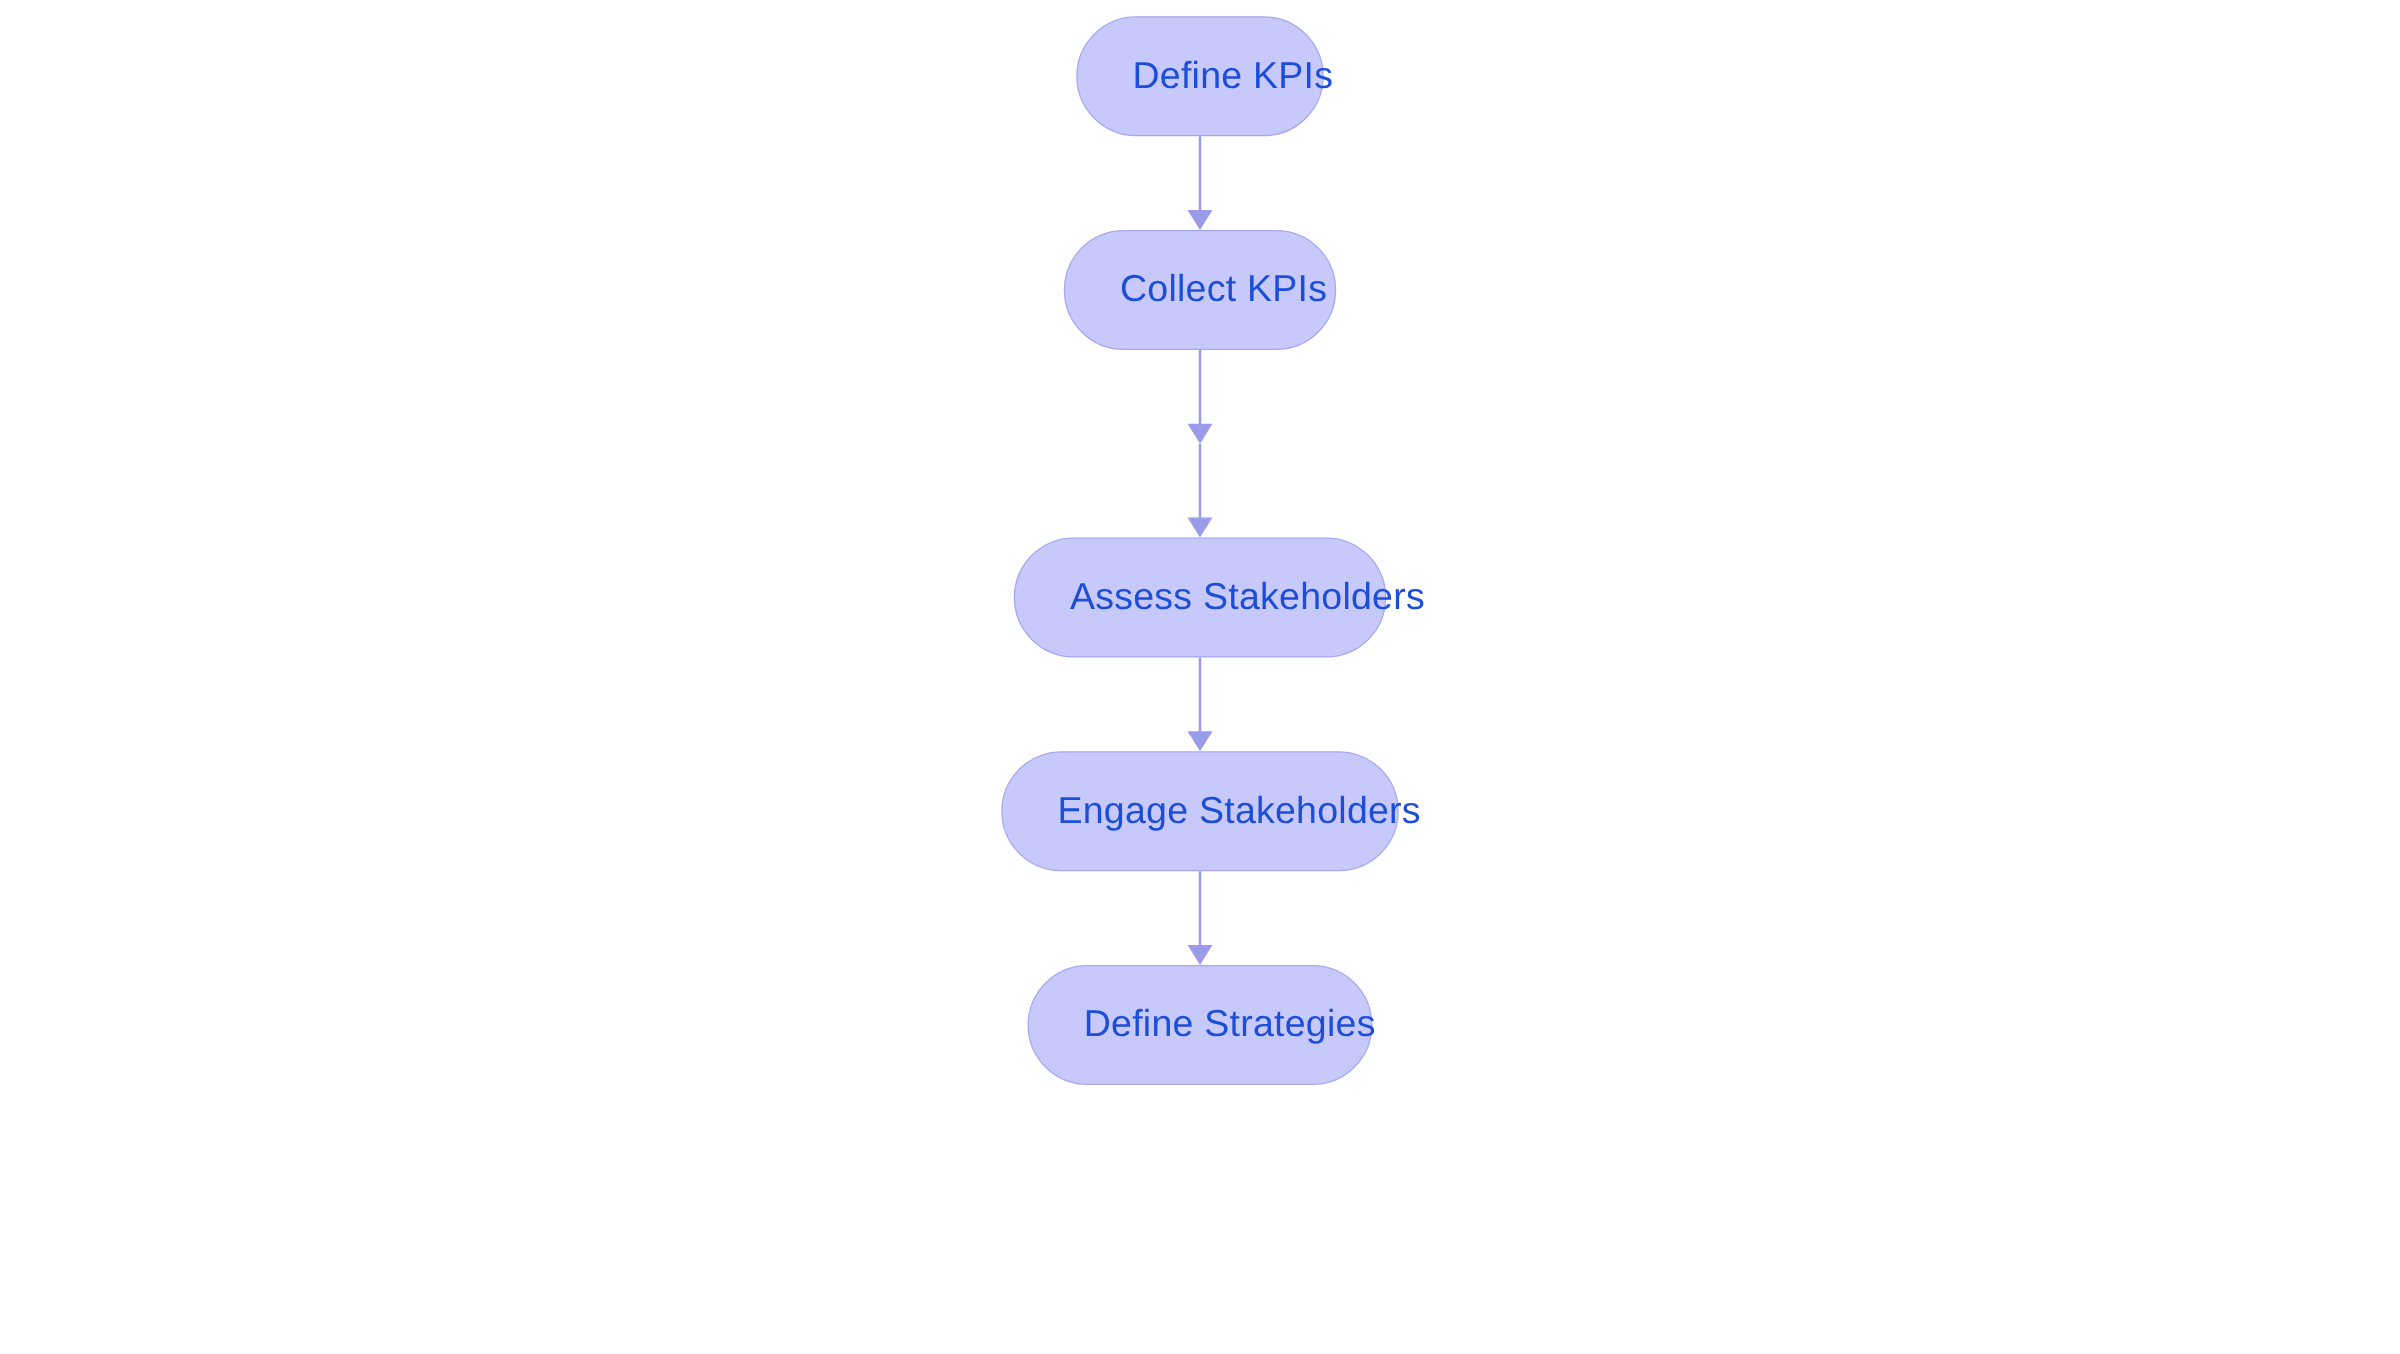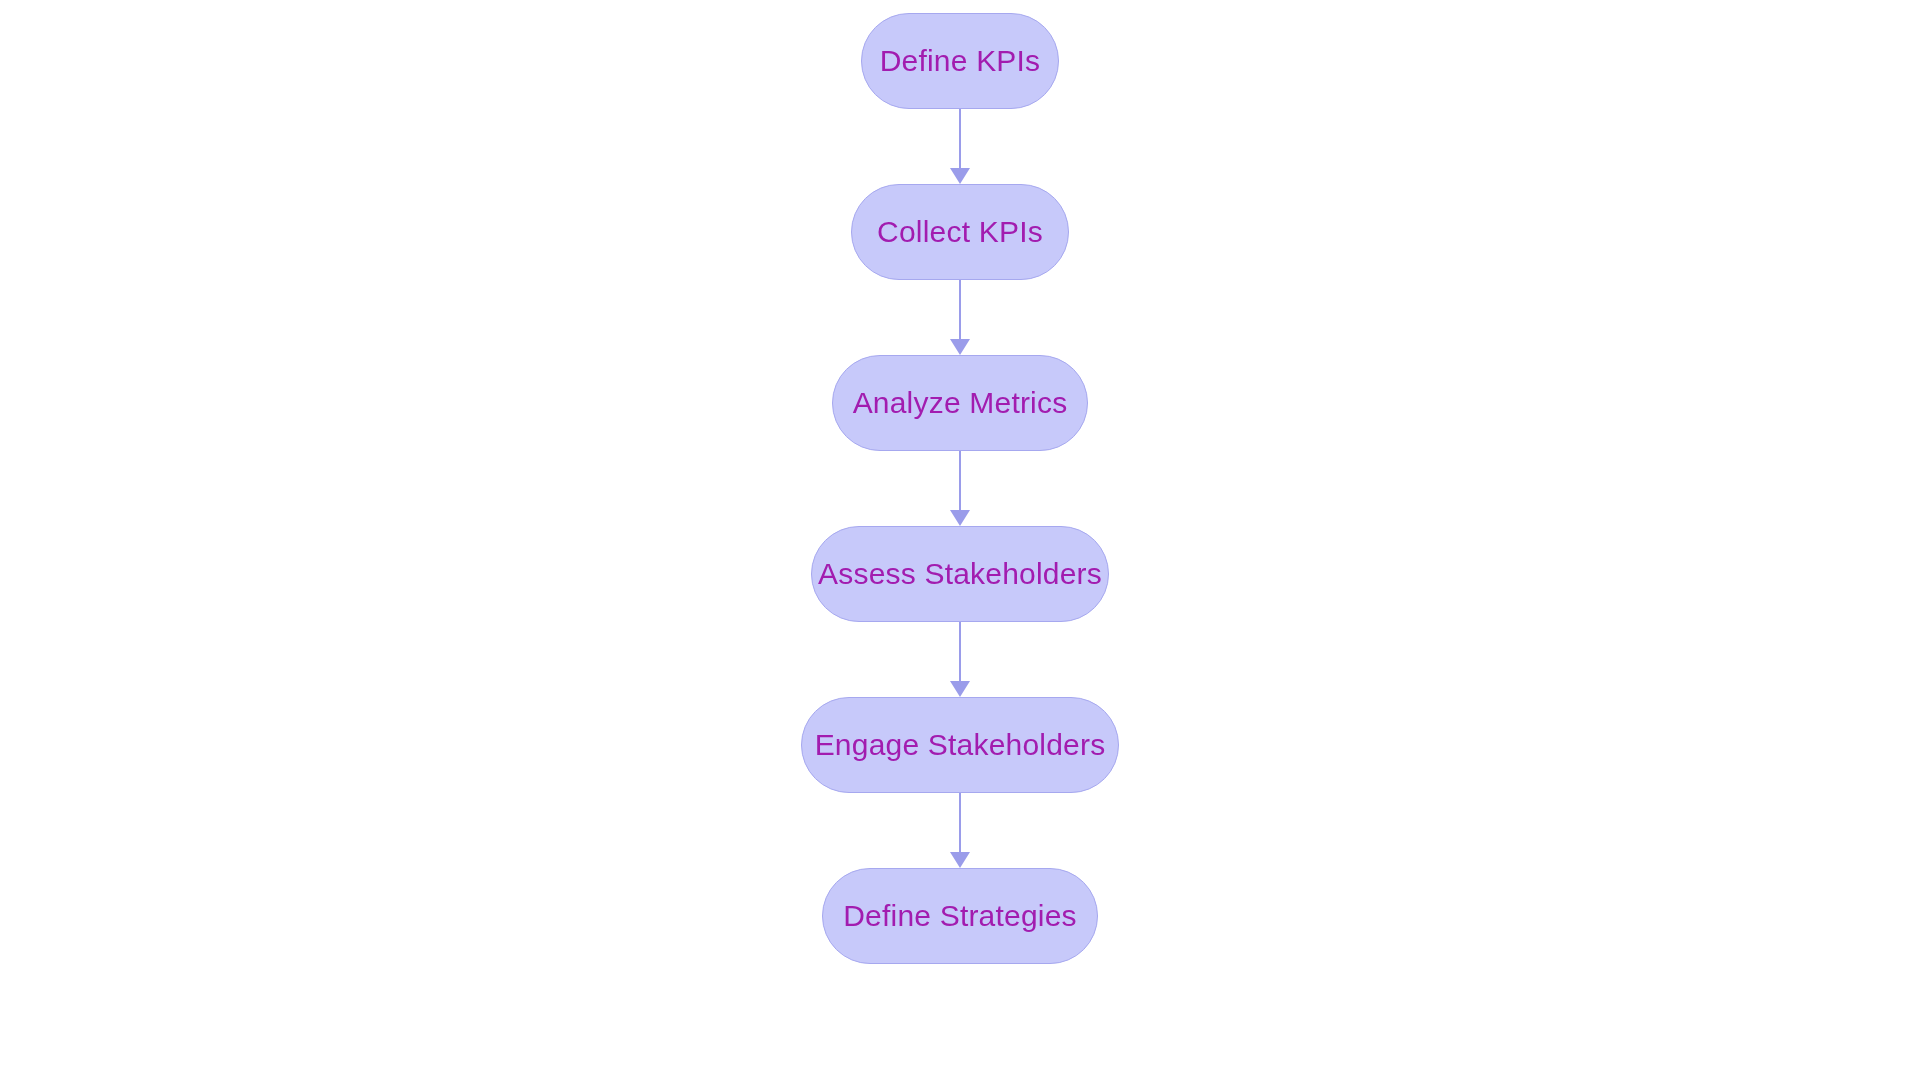--- a/index.html
+++ b/index.html
@@ -27,25 +27,24 @@
     height: 1083px;
     display: flex;
     flex-direction: column;
     align-items: center;
   }
   .node {
     position: relative;
     box-sizing: border-box;
     display: flex;
     align-items: center;
-    justify-content: center;
     background: #c7c9fa;
     border: 1.3px solid #a6a8ef;
     border-radius: 48px;
-    color: #a21caf;
+    color: #1d4ed8;
     font-size: 30px;
     font-weight: 400;
     letter-spacing: 0.2px;
     white-space: nowrap;
     height: 96px;
   }
   .node-label {
     line-height: 1;
     padding: 0 44px;
   }
@@ -88,23 +87,20 @@
 
     <div class="node" style="width:218px;">
       <span class="node-label">Collect KPIs</span>
     </div>
 
     <div class="connector" style="height:75px;">
       <div class="connector-line"></div>
       <div class="connector-head"></div>
     </div>
 
-    <div class="node" style="width:256px;">
-      <span class="node-label">Analyze Metrics</span>
-    </div>
 
     <div class="connector" style="height:75px;">
       <div class="connector-line"></div>
       <div class="connector-head"></div>
     </div>
 
     <div class="node" style="width:298px;">
       <span class="node-label">Assess Stakeholders</span>
     </div>
 

